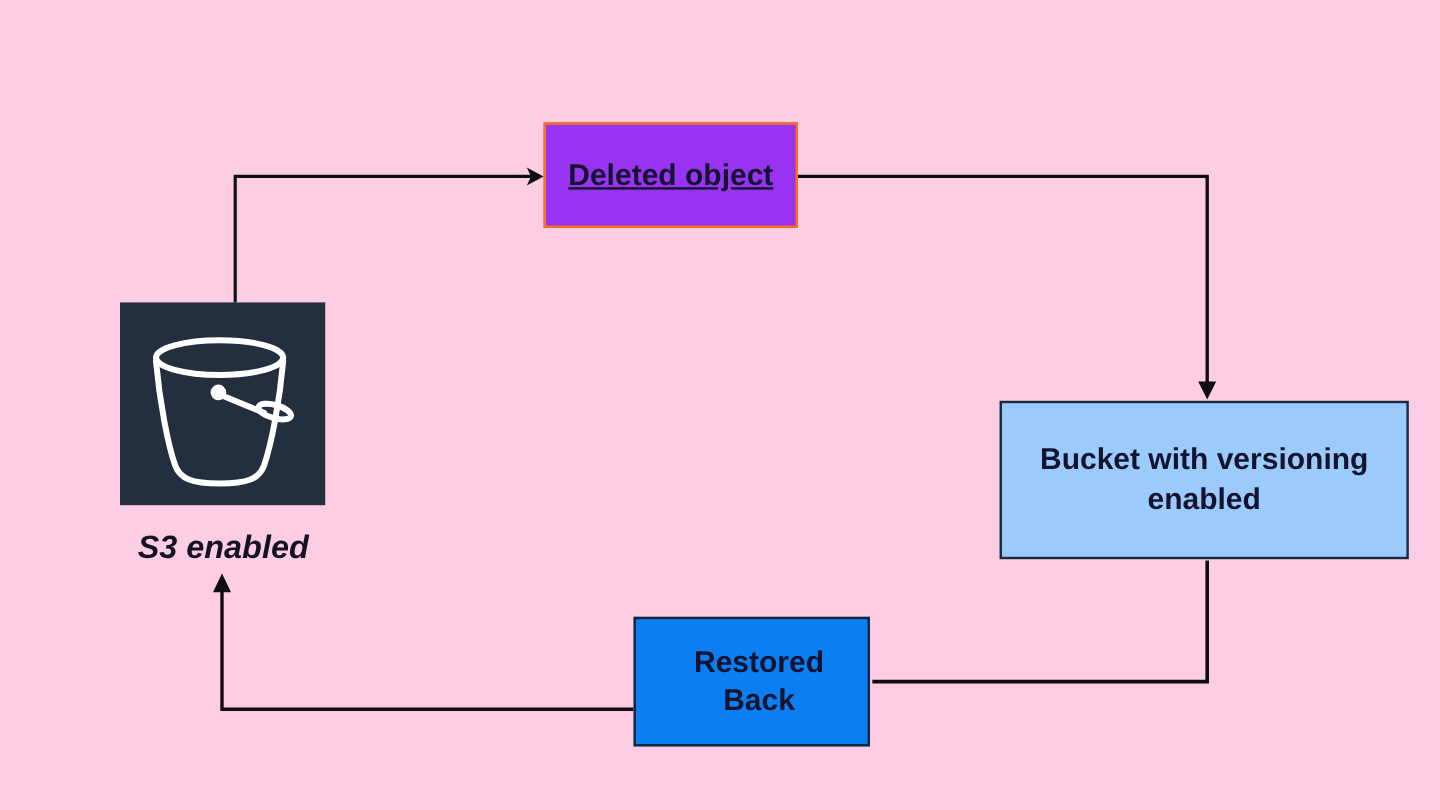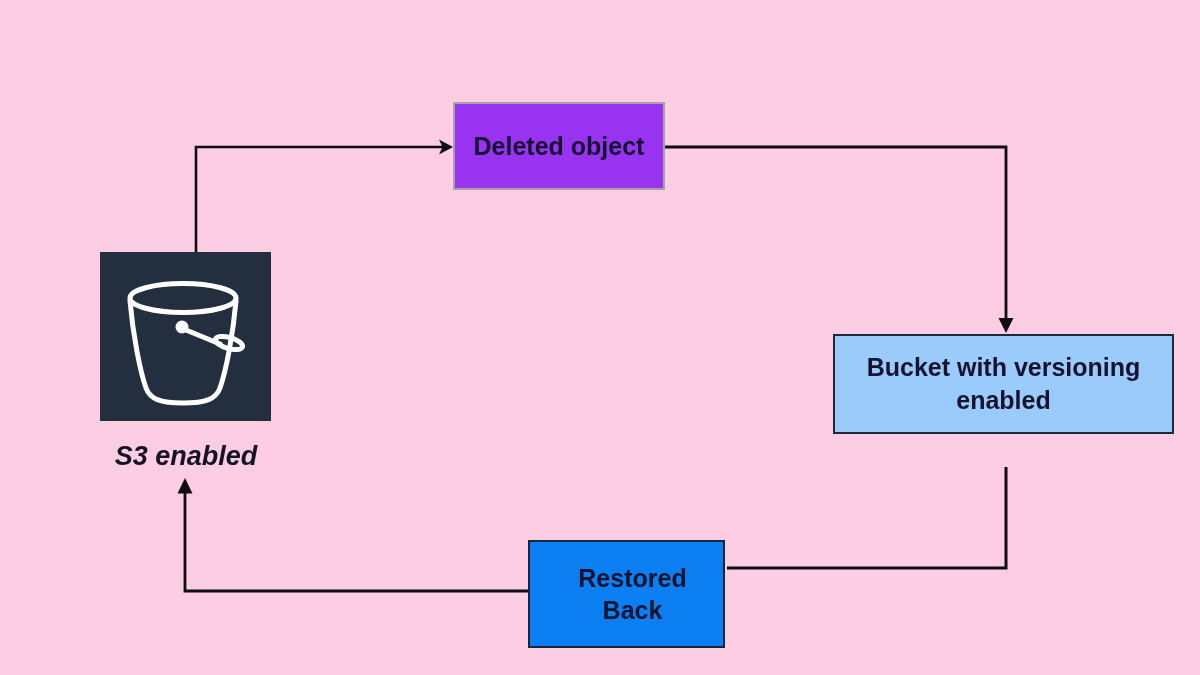--- a/index.html
+++ b/index.html
@@ -22,33 +22,34 @@
     display:flex;align-items:center;justify-content:center;
     text-align:center;
     font-weight:700;
     color:#141330;
     box-sizing:border-box;
   }
   .node .label{display:block;}
   .node-deleted{
     left:453px;top:102px;width:212px;height:88px;
     background:#9833f2;
-    border:2px solid #a3a3a3;
+    border:2px solid #f97316;
     font-size:25px;
+    text-decoration:underline;
   }
   .node-versioning{
-    left:833px;top:334px;width:341px;height:100px;
+    left:833px;top:334px;width:341px;height:132px;
     background:#9bcbfb;
     border:2px solid #1e2a3a;
     font-size:25px;
     line-height:1.32;
   }
   .node-versioning .label{max-width:300px;}
   .node-restored{
-    left:528px;top:540px;width:197px;height:108px;
+    left:528px;top:514px;width:197px;height:108px;
     background:#0b7ff2;
     border:2px solid #14263d;
     font-size:25px;
     line-height:1.28;
     padding-left:12px;
   }
   .node-restored .label{max-width:140px;}
   .s3-icon-box{
     position:absolute;
     left:100px;top:252px;width:171px;height:169px;

